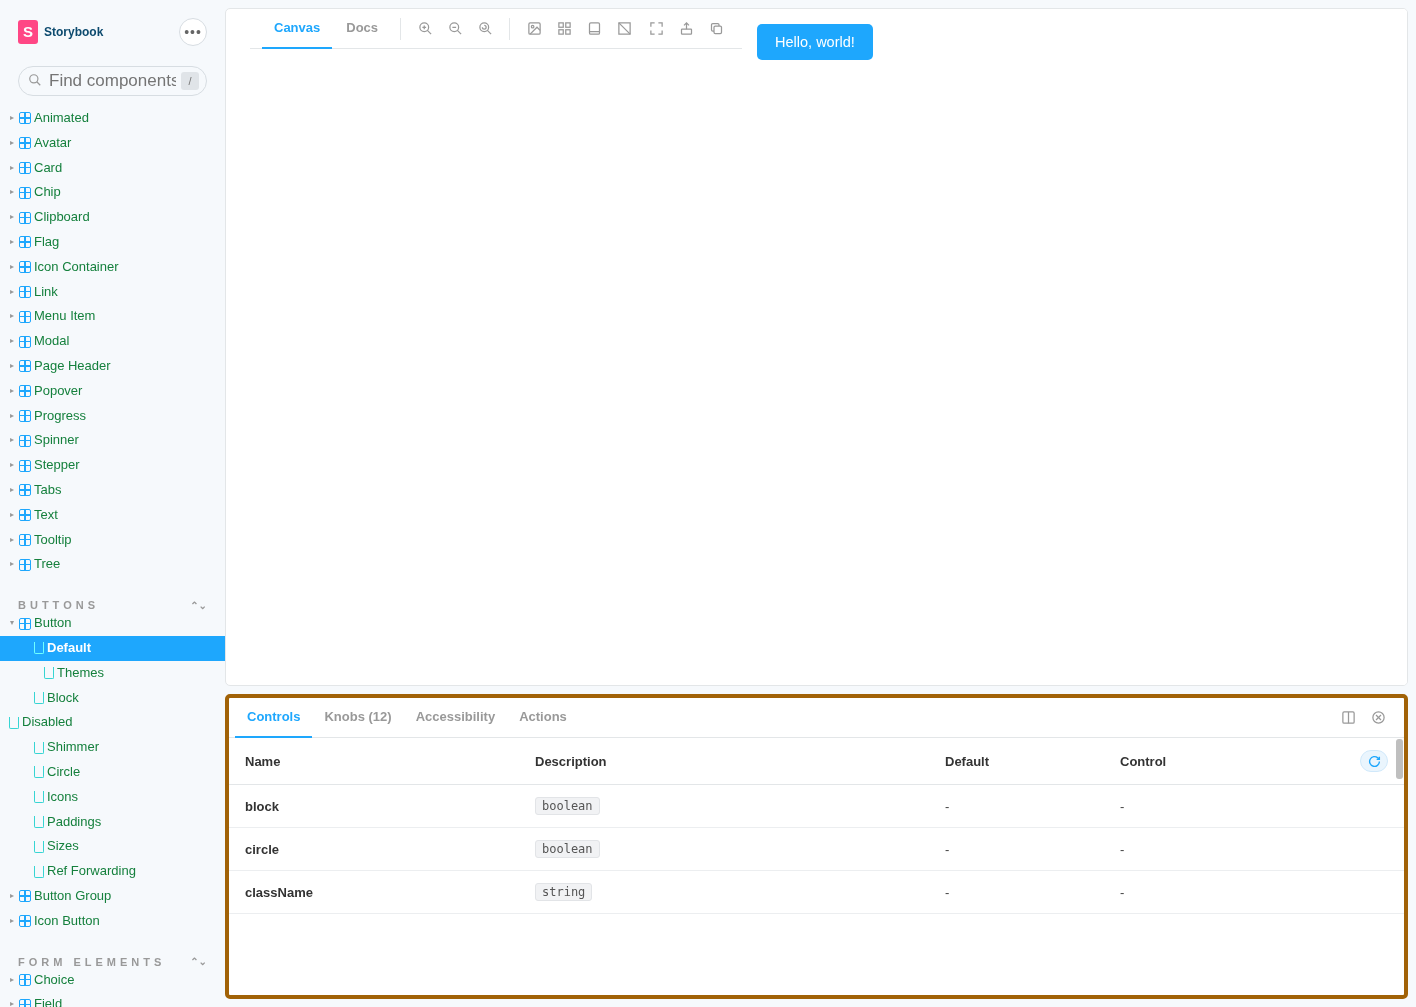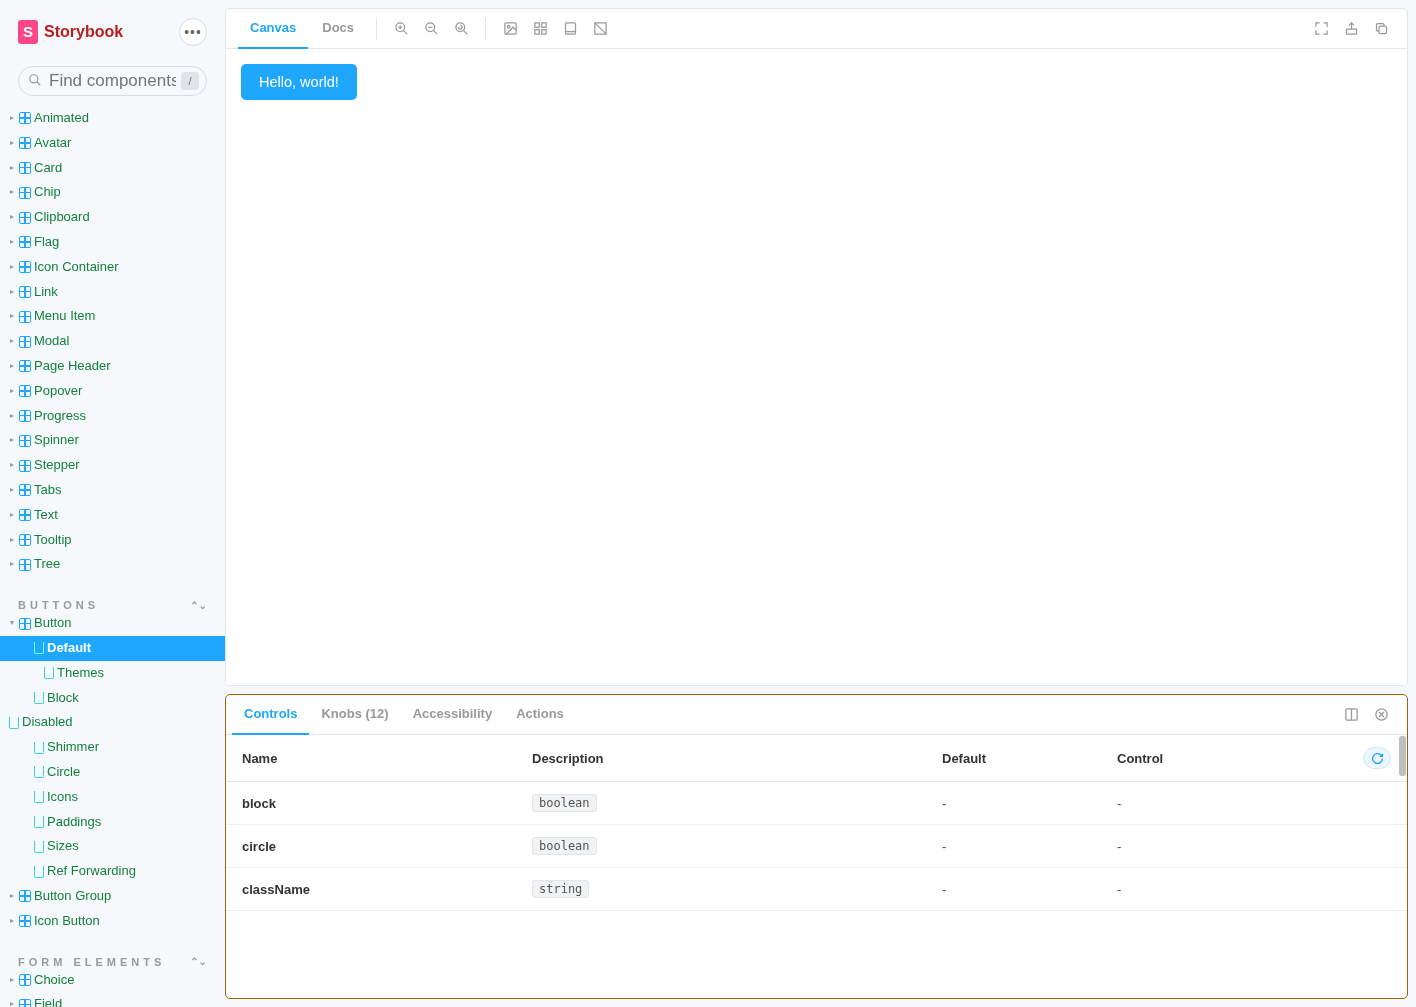--- a/index.html
+++ b/index.html
@@ -36,21 +36,21 @@
   position: relative;
 }
 .sb-logo-mark::before {
   content: "S";
   color: #fff;
   font-weight: 800;
   font-size: 15px;
   position: absolute;
   left: 5px; top: 3px;
 }
-.sb-logo-text { font-weight: 800; font-size: 16px; color: #b91c1c; }
+.sb-logo-text { font-weight: 800; font-size: 12px; color: #0c4a6e; }
 .sb-menu-btn {
   width: 28px; height: 28px;
   border-radius: 50%;
   border: 1px solid #d7dde2;
   background: #fff;
   display: flex; align-items: center; justify-content: center;
   cursor: pointer;
   color: #666;
   font-size: 14px;
   letter-spacing: 1px;
@@ -148,25 +148,26 @@
 
 .main {
   flex: 1;
   display: flex;
   flex-direction: column;
   padding: 8px 8px 8px 0;
 }
 .preview-area {
   flex: 1;
   display: flex;
-  flex-direction: column;
+  flex-direction: row;
   background: #fff;
   border: 1px solid #e3e6e8;
   border-radius: 5px;
   overflow: hidden;
+  padding-left: 24px;
 }
 .toolbar {
   height: 40px;
   border-bottom: 1px solid #e3e6e8;
   display: flex;
   align-items: center;
   padding: 0 12px;
   gap: 2px;
 }
 .tb-tab {
@@ -202,21 +203,21 @@
   padding: 10px 18px;
   border-radius: 5px;
   font-size: 14.5px;
   font-weight: 500;
   cursor: pointer;
 }
 
 
 .addons {
   background: #fff;
-  border: 1px solid #a16207;
+  border: 4px solid #a16207;
   border-radius: 5px;
   margin-top: 8px;
   flex: 0 0 305px;
   display: flex;
   flex-direction: column;
   overflow: hidden;
   position: relative;
 }
 .addon-tabs {
   height: 40px;

